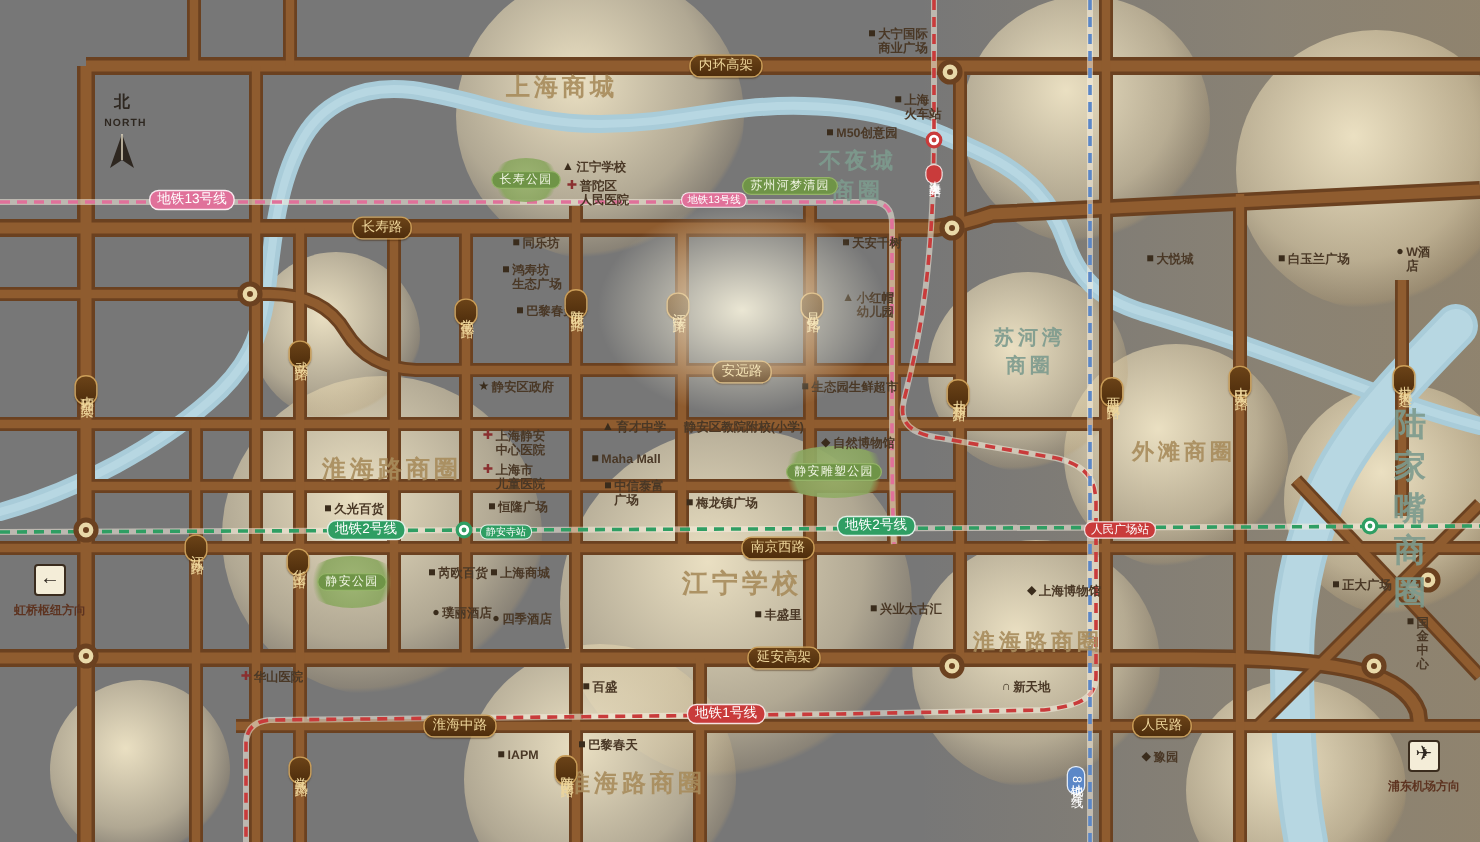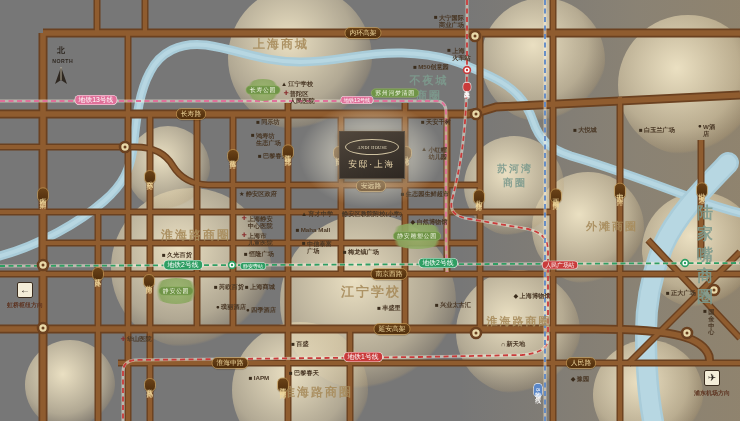--- a/index.html
+++ b/index.html
@@ -178,21 +178,21 @@
       <div class="pblob" style="left: 387px; top: 223px; width: 60px; height: 26px; z-index: 9;"></div>
       <div class="ppill" style="left: 417px; top: 236px; transform: translate(-50%, -50%) scale(0.6); z-index: 16;">静安雕塑公园</div>
       <div class="dist" style="left: 281px; top: 44px; font-size: 12px; color: rgb(168, 140, 92); transform: translate(-50%, -50%); z-index: 11;">上海商城</div>
       <div class="dist" style="left: 429px; top: 88px; font-size: 11px; color: rgb(125, 155, 142); transform: translate(-50%, -50%); z-index: 11;">不夜城
 商圈</div>
       <div class="dist" style="left: 515px; top: 176px; font-size: 10px; color: rgb(125, 155, 142); transform: translate(-50%, -50%); z-index: 11;">苏河湾
 商圈</div>
       <div class="dist" style="left: 196px; top: 235px; font-size: 12px; color: rgb(168, 140, 92); transform: translate(-50%, -50%); z-index: 11;">淮海路商圈</div>
       <div class="dist" style="left: 371px; top: 292px; font-size: 13px; color: rgb(168, 140, 92); transform: translate(-50%, -50%); z-index: 11;">江宁学校</div>
       <div class="dist" style="left: 519px; top: 321px; font-size: 11px; color: rgb(168, 140, 92); transform: translate(-50%, -50%); z-index: 11;">淮海路商圈</div>
-      <div class="dist" style="left: 612px; top: 226px; font-size: 11px; color: rgb(168, 140, 92); transform: translate(-50%, -50%); z-index: 11;">外滩商圈</div>
+      <div class="dist" style="left: 592px; top: 226px; font-size: 11px; color: rgb(168, 140, 92); transform: translate(-50%, -50%); z-index: 11;">外滩商圈</div>
       <div class="dist" style="left: 706px; top: 255px; font-size: 16px; color: rgb(125, 155, 142); transform: translate(-50%, -50%); z-index: 11;">陆家嘴商圈</div>
       <div class="dist" style="left: 318px; top: 392px; font-size: 12px; color: rgb(168, 140, 92); transform: translate(-50%, -50%); z-index: 11;">淮海路商圈</div>
       <div class="pill" style="left: 363px; top: 33px; transform: translate(-50%, -50%) scale(0.68); z-index: 14;">内环高架</div>
       <div class="pill" style="left: 191px; top: 114px; transform: translate(-50%, -50%) scale(0.68); z-index: 14;">长寿路</div>
       <div class="pill" style="left: 371px; top: 186px; transform: translate(-50%, -50%) scale(0.68); z-index: 14;">安远路</div>
       <div class="pill" style="left: 389px; top: 274px; transform: translate(-50%, -50%) scale(0.68); z-index: 14;">南京西路</div>
       <div class="pill" style="left: 392px; top: 329px; transform: translate(-50%, -50%) scale(0.68); z-index: 14;">延安高架</div>
       <div class="pill" style="left: 230px; top: 363px; transform: translate(-50%, -50%) scale(0.68); z-index: 14;">淮海中路</div>
       <div class="pill" style="left: 581px; top: 363px; transform: translate(-50%, -50%) scale(0.68); z-index: 14;">人民路</div>
       <div class="pill v" style="left: 43px; top: 195px; transform: translate(-50%, -50%) scale(0.68); z-index: 14;">内环高架</div>
@@ -262,26 +262,20 @@
       <div class="poi" style="left: 259px; top: 378px; transform: translate(-50%, -50%) scale(0.62); z-index: 13;"><span class="ic" style="color: rgb(58, 44, 28);">■</span><span>IAPM</span></div>
       <div class="poi" style="left: 304px; top: 373px; transform: translate(-50%, -50%) scale(0.62); z-index: 13;"><span class="ic" style="color: rgb(58, 44, 28);">■</span><span>巴黎春天</span></div>
       <div class="poi" style="left: 532px; top: 296px; transform: translate(-50%, -50%) scale(0.62); z-index: 13;"><span class="ic" style="color: rgb(58, 44, 28);">◆</span><span>上海博物馆</span></div>
       <div class="poi" style="left: 681px; top: 293px; transform: translate(-50%, -50%) scale(0.62); z-index: 13;"><span class="ic" style="color: rgb(58, 44, 28);">■</span><span>正大广场</span></div>
       <div class="poi" style="left: 712px; top: 322px; transform: translate(-50%, -50%) scale(0.62); z-index: 13;"><span class="ic" style="color: rgb(58, 44, 28);">■</span><span>国金中心</span></div>
       <div class="poi" style="left: 513px; top: 344px; transform: translate(-50%, -50%) scale(0.62); z-index: 13;"><span class="ic" style="color: rgb(58, 44, 28);">∩</span><span>新天地</span></div>
       <div class="poi" style="left: 580px; top: 379px; transform: translate(-50%, -50%) scale(0.62); z-index: 13;"><span class="ic" style="color: rgb(58, 44, 28);">◆</span><span>豫园</span></div>
     </div>
 
   <div id="glow"></div>
-  <div id="logo">
-    <div class="crest">
-      <span>ANDI HOUSE</span>
-    </div>
-    <div class="cn">安邸·上海</div>
-  </div>
 
   <div id="compass">
     <div class="n1">北</div>
     <div class="n2">NORTH</div>
     <svg width="16" height="18" viewBox="0 0 16 18" style="margin:0 auto;display:block">
       <polygon points="8,0 14,17 8,13 2,17" fill="#2e2720"></polygon>
       <line x1="8" y1="0" x2="8" y2="13" stroke="#efe6cc" stroke-width="0.7"></line>
     </svg>
   </div>
 

